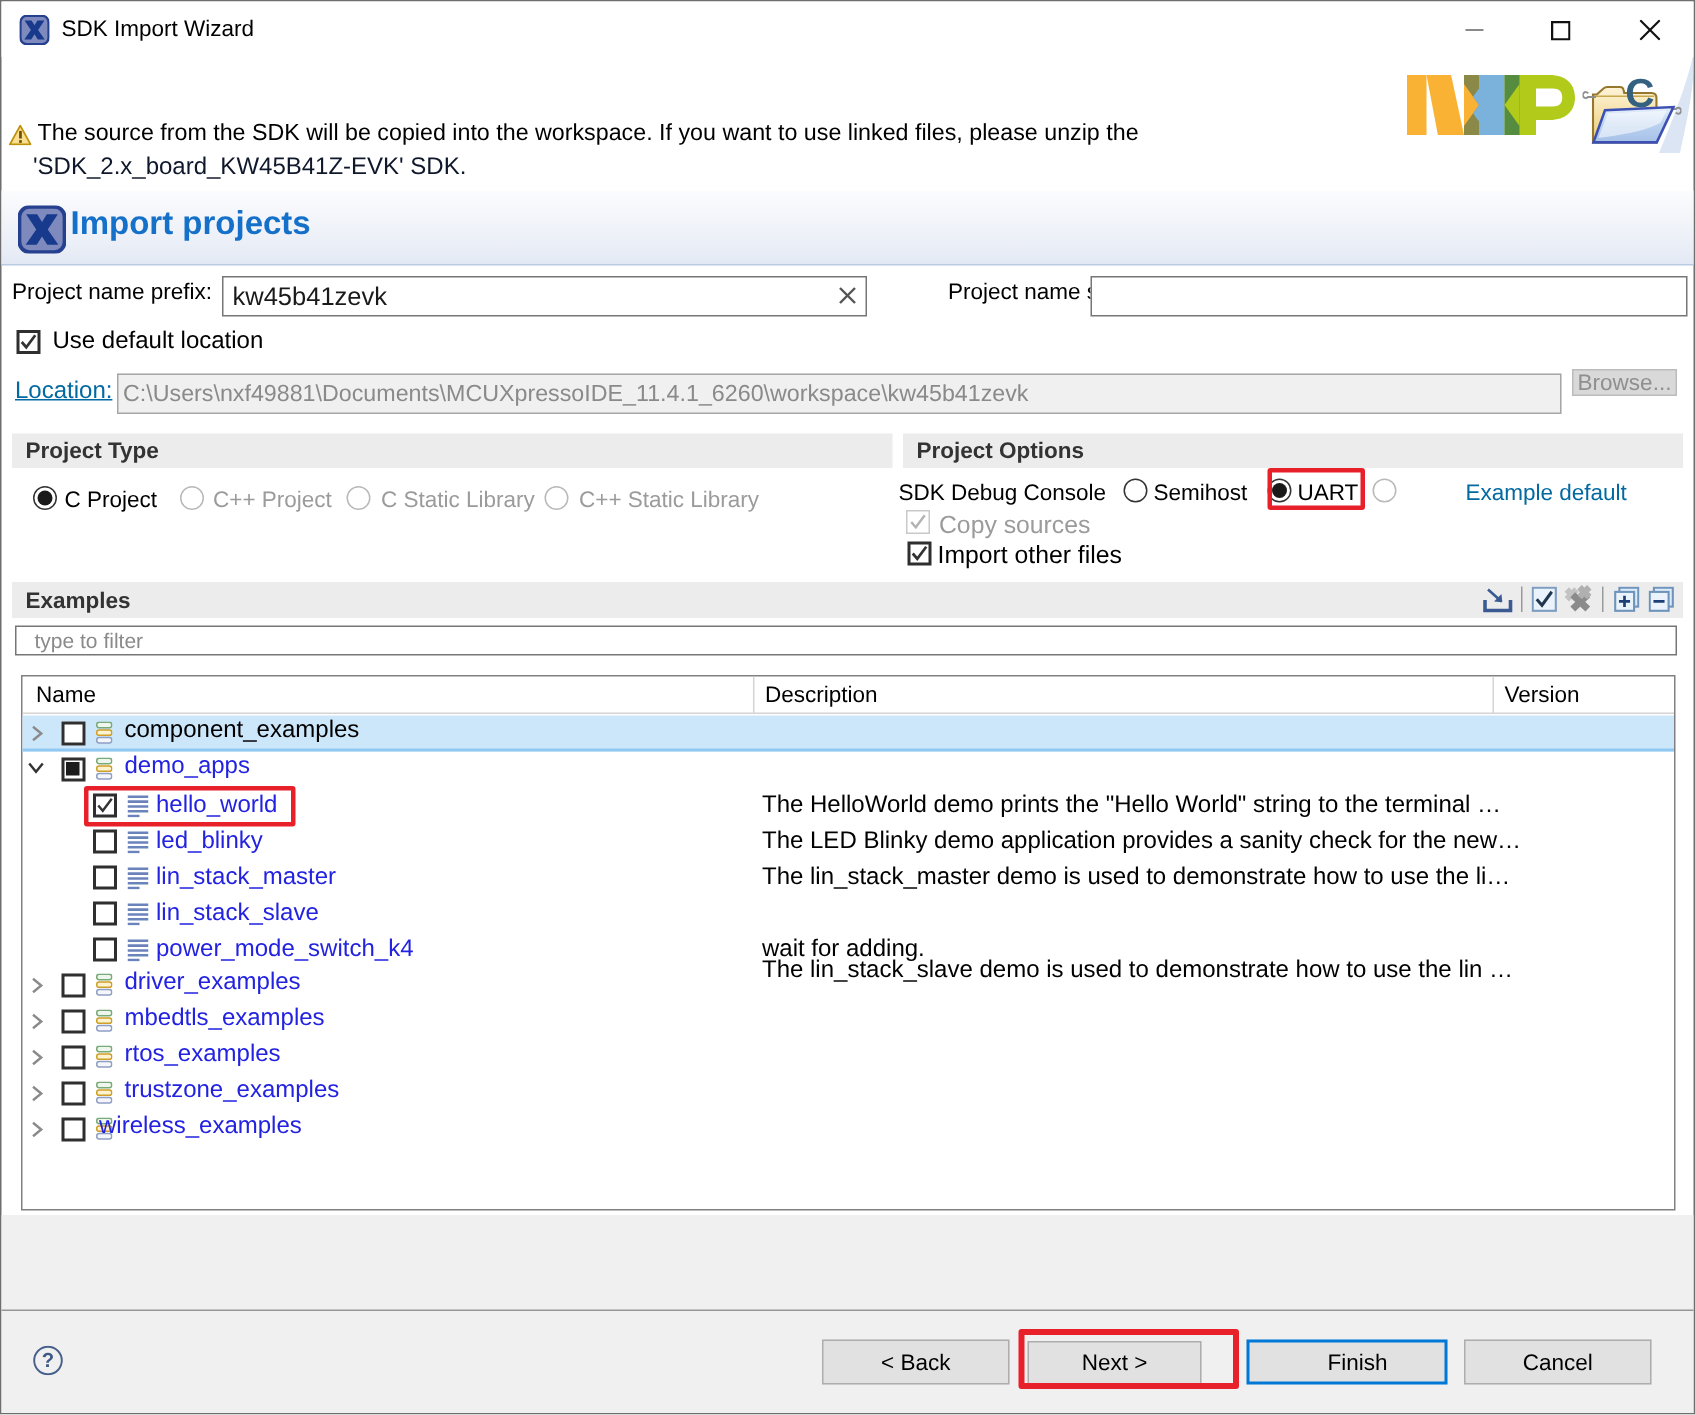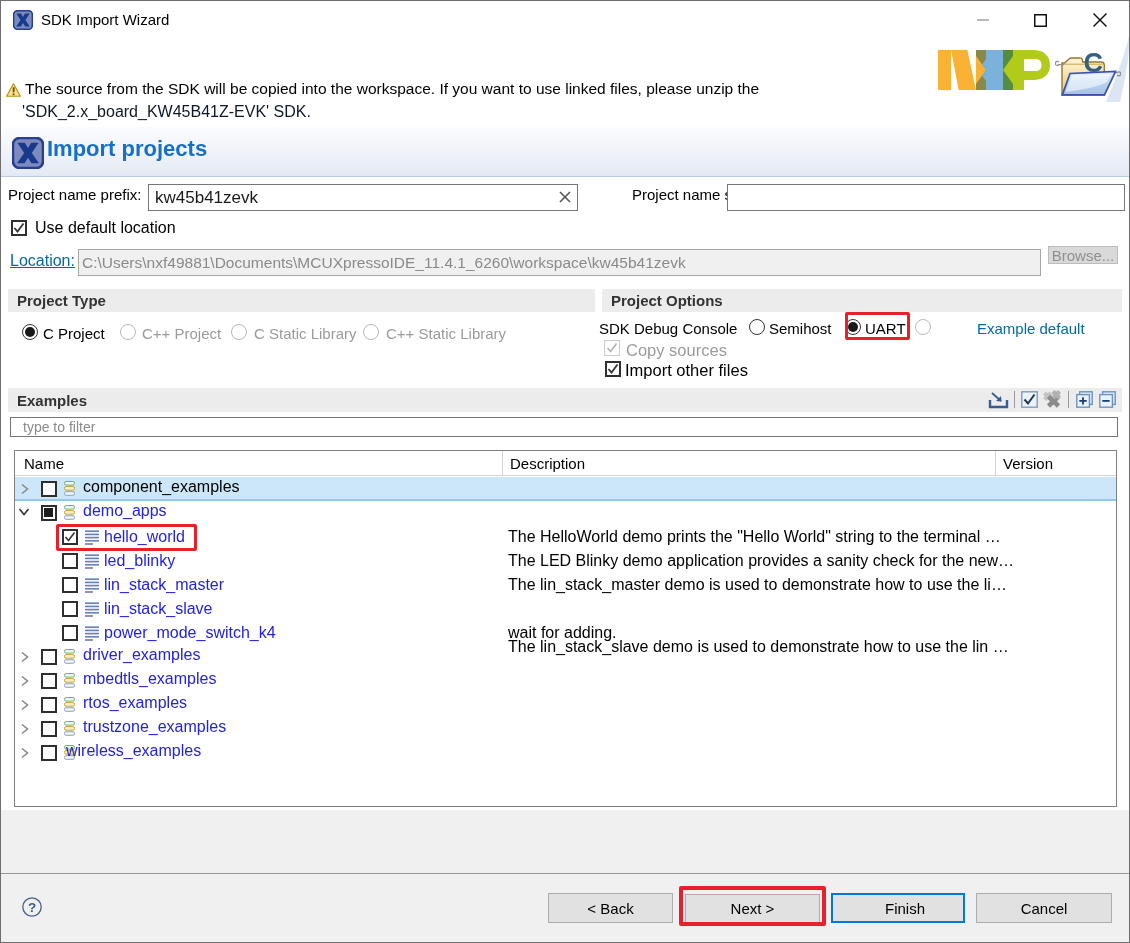--- a/index.html
+++ b/index.html
@@ -343,16 +343,16 @@
 <div class="abs treelbl" style="left:66px;top:742px;">wireless_examples</div>
 </div>
 
 <div class="abs" style="left:1px;top:810px;width:1128px;height:132px;background:#f0f0f0;"></div>
 <div class="abs" style="left:1px;top:873px;width:1128px;height:1px;background:#969696;"></div>
 <svg class="abs" style="left:22px;top:897px" width="20" height="20" viewBox="0 0 20 20">
   <circle cx="10" cy="10" r="9.2" fill="none" stroke="#47618c" stroke-width="1.3"></circle>
   <text x="10" y="14.6" text-anchor="middle" font-family="Liberation Sans, sans-serif" font-size="13.5" font-weight="bold" fill="#3d5a85">?</text>
 </svg>
 <div class="btn" style="left:548px;top:893px;width:125px;height:30px;">&lt; Back</div>
-<div class="btn" style="left:685px;top:894px;width:135px;height:29px;">Next &gt;</div>
+<div class="btn" style="left:685px;top:894px;width:116px;height:29px;">Next &gt;</div>
 <div class="redbox" style="left:679px;top:886px;width:147px;height:40px;"></div>
 <div class="btn" style="left:831px;top:893px;width:134px;height:30px;border:2px solid #0078d7;padding-left:14px;">Finish</div>
-<div class="btn" style="left:976px;top:893px;width:136px;height:30px;">Cancel</div>
+<div class="btn" style="left:976px;top:893px;width:125px;height:30px;">Cancel</div>
 
 </body></html>

